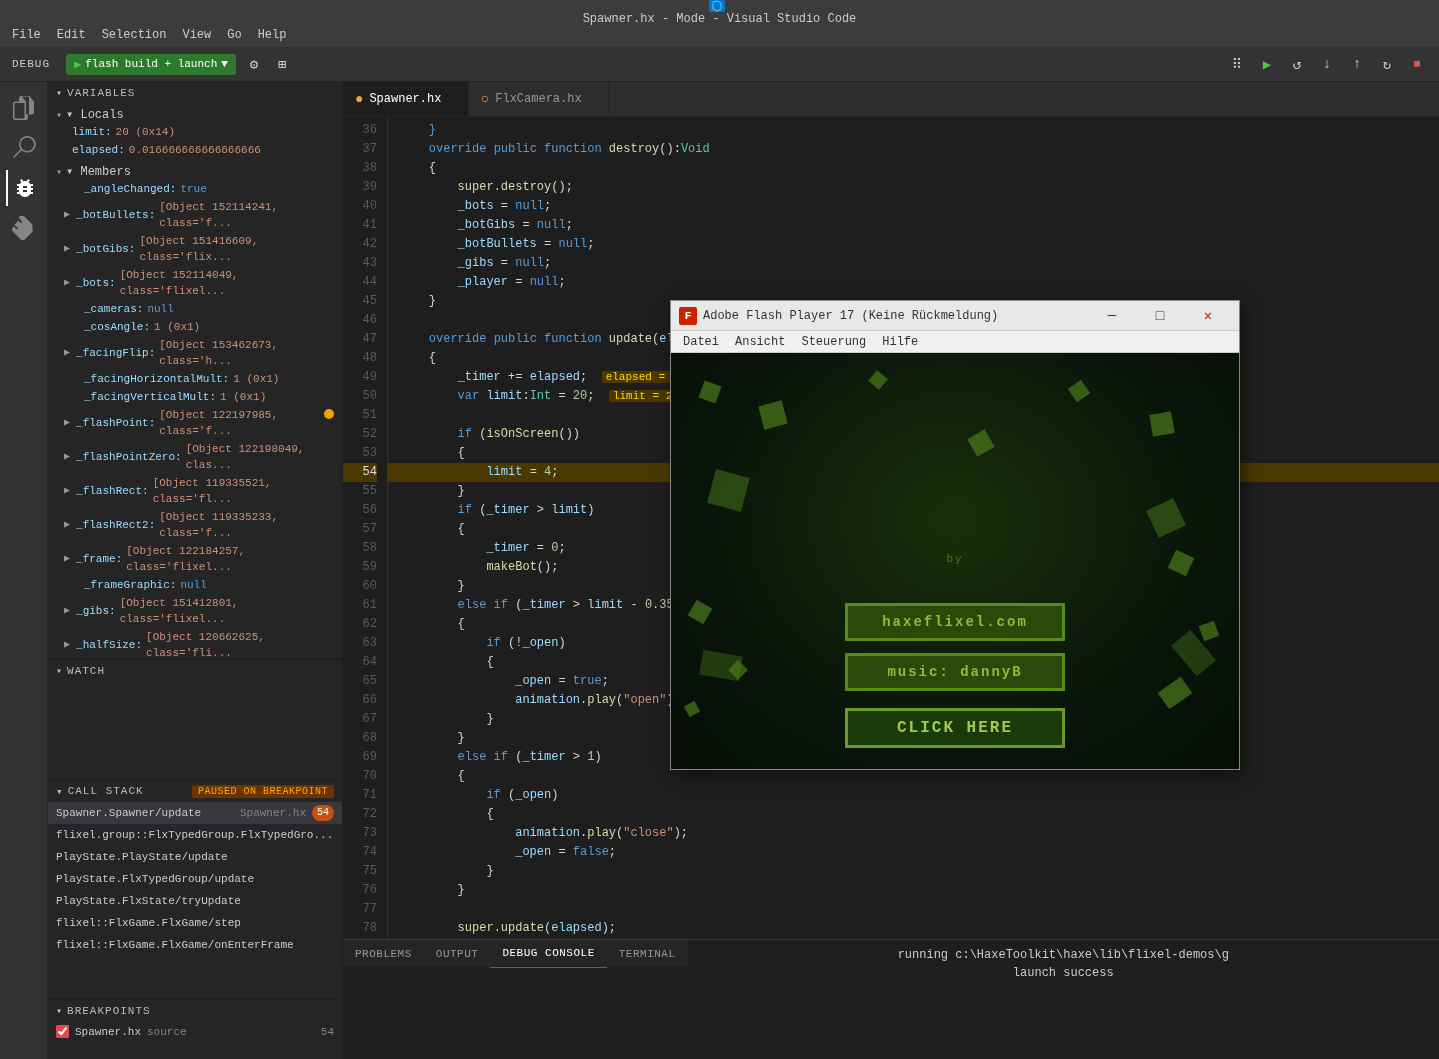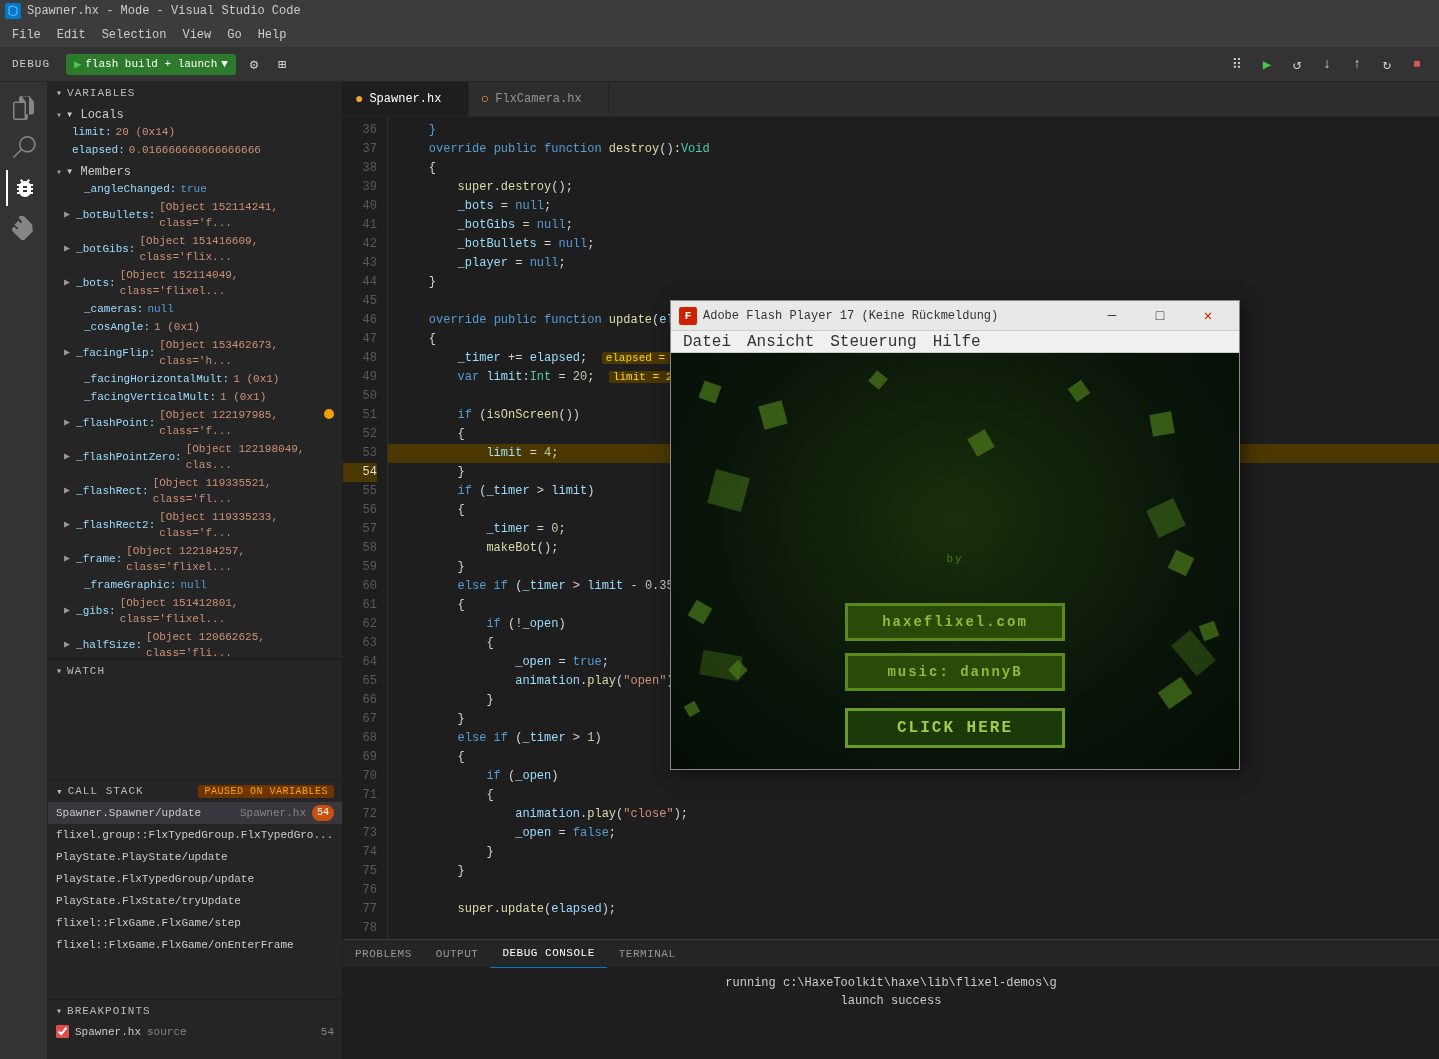--- a/index.html
+++ b/index.html
@@ -12,23 +12,24 @@
       width: 1439px;
       height: 1059px;
     }
 
     
     .title-bar {
       height: 22px;
       background: #3c3c3c;
       display: flex;
       align-items: center;
-      padding: 0 5px;
+      padding: 0 20px;
       font-size: 12px;
       color: #cccccc;
+      flex-direction: column;
     }
     .title-bar-icon {
       width: 16px;
       height: 16px;
       margin-right: 6px;
       background: #007acc;
       border-radius: 2px;
       display: flex;
       align-items: center;
       justify-content: center;
@@ -365,21 +366,20 @@
     .tp { color: #4ec9b0; }
     .var { color: #9cdcfe; }
     .debug-val { background: #4b3800; color: #ffd700; padding: 0 4px; border-radius: 2px; font-size: 11px; }
 
     
     .bottom-panel {
       height: 120px;
       background: #1e1e1e;
       border-top: 1px solid #3c3c3c;
       display: flex;
-      flex-direction: column;
     }
     .panel-tabs {
       height: 28px;
       background: #252526;
       display: flex;
       align-items: center;
       border-bottom: 1px solid #1e1e1e;
     }
     .panel-tab {
       padding: 0 12px;
@@ -489,21 +489,21 @@
       display: flex;
       align-items: center;
       padding: 0 4px;
       border-bottom: 1px solid #ccc;
     }
     .flash-menu-item {
       padding: 0 8px;
       height: 22px;
       display: flex;
       align-items: center;
-      font-size: 16px;
+      font-size: 12px;
       color: #333;
       cursor: pointer;
     }
 
     .flash-content {
       flex: 1;
       background: #0a0a0a;
       overflow: hidden;
       position: relative;
     }
@@ -783,21 +783,21 @@
           <span>WATCH</span>
         </div>
       </div>
 
       <div class="callstack-section">
         <div class="callstack-header">
           <div style="display:flex;align-items:center;gap:4px">
             <span>▾</span>
             <span>CALL STACK</span>
           </div>
-          <span class="paused-badge">PAUSED ON VARIABLES</span>
+          <span class="paused-badge">PAUSED ON BREAKPOINT</span>
         </div>
         <div class="callstack-items">
           <div class="callstack-item active">
             <span class="func">Spawner.Spawner/update</span>
             <div style="display:flex;align-items:center;gap:6px">
               <span class="file">Spawner.hx</span>
               <span class="badge">54</span>
             </div>
           </div>
           <div class="callstack-item">
@@ -897,20 +897,21 @@
             <div>78</div>
         </div>
         <div class="code-content">
           <div class="code-line">    <span class="kw">}</span></div>
           <div class="code-line">    <span class="kw">override</span> <span class="kw">public</span> <span class="kw">function</span> <span class="fn">destroy</span>():<span class="tp">Void</span></div>
           <div class="code-line">    {</div>
           <div class="code-line">        <span class="fn">super</span>.<span class="fn">destroy</span>();</div>
           <div class="code-line">        <span class="var">_bots</span> = <span class="kw">null</span>;</div>
           <div class="code-line">        <span class="var">_botGibs</span> = <span class="kw">null</span>;</div>
           <div class="code-line">        <span class="var">_botBullets</span> = <span class="kw">null</span>;</div>
+          <div class="code-line">        <span class="var">_gibs</span> = <span class="kw">null</span>;</div>
           <div class="code-line">        <span class="var">_player</span> = <span class="kw">null</span>;</div>
           <div class="code-line">    }</div>
           <div class="code-line"></div>
           <div class="code-line">    <span class="kw">override</span> <span class="kw">public</span> <span class="kw">function</span> <span class="fn">update</span>(<span class="var">elapsed</span>:<span class="tp">Float</span>):<span class="tp">Void</span>  <span class="debug-val">elapsed = 0.016666666666666666</span></div>
           <div class="code-line">    {</div>
           <div class="code-line">        <span class="var">_timer</span> += <span class="var">elapsed</span>;  <span class="debug-val">elapsed = 0.0166666666666666</span></div>
           <div class="code-line">        <span class="kw">var</span> <span class="var">limit</span>:<span class="tp">Int</span> = <span class="num">20</span>;  <span class="debug-val">limit = 20 (0x14)</span></div>
           <div class="code-line"></div>
           <div class="code-line">        <span class="kw">if</span> (<span class="fn">isOnScreen</span>())</div>
           <div class="code-line">        {</div>

